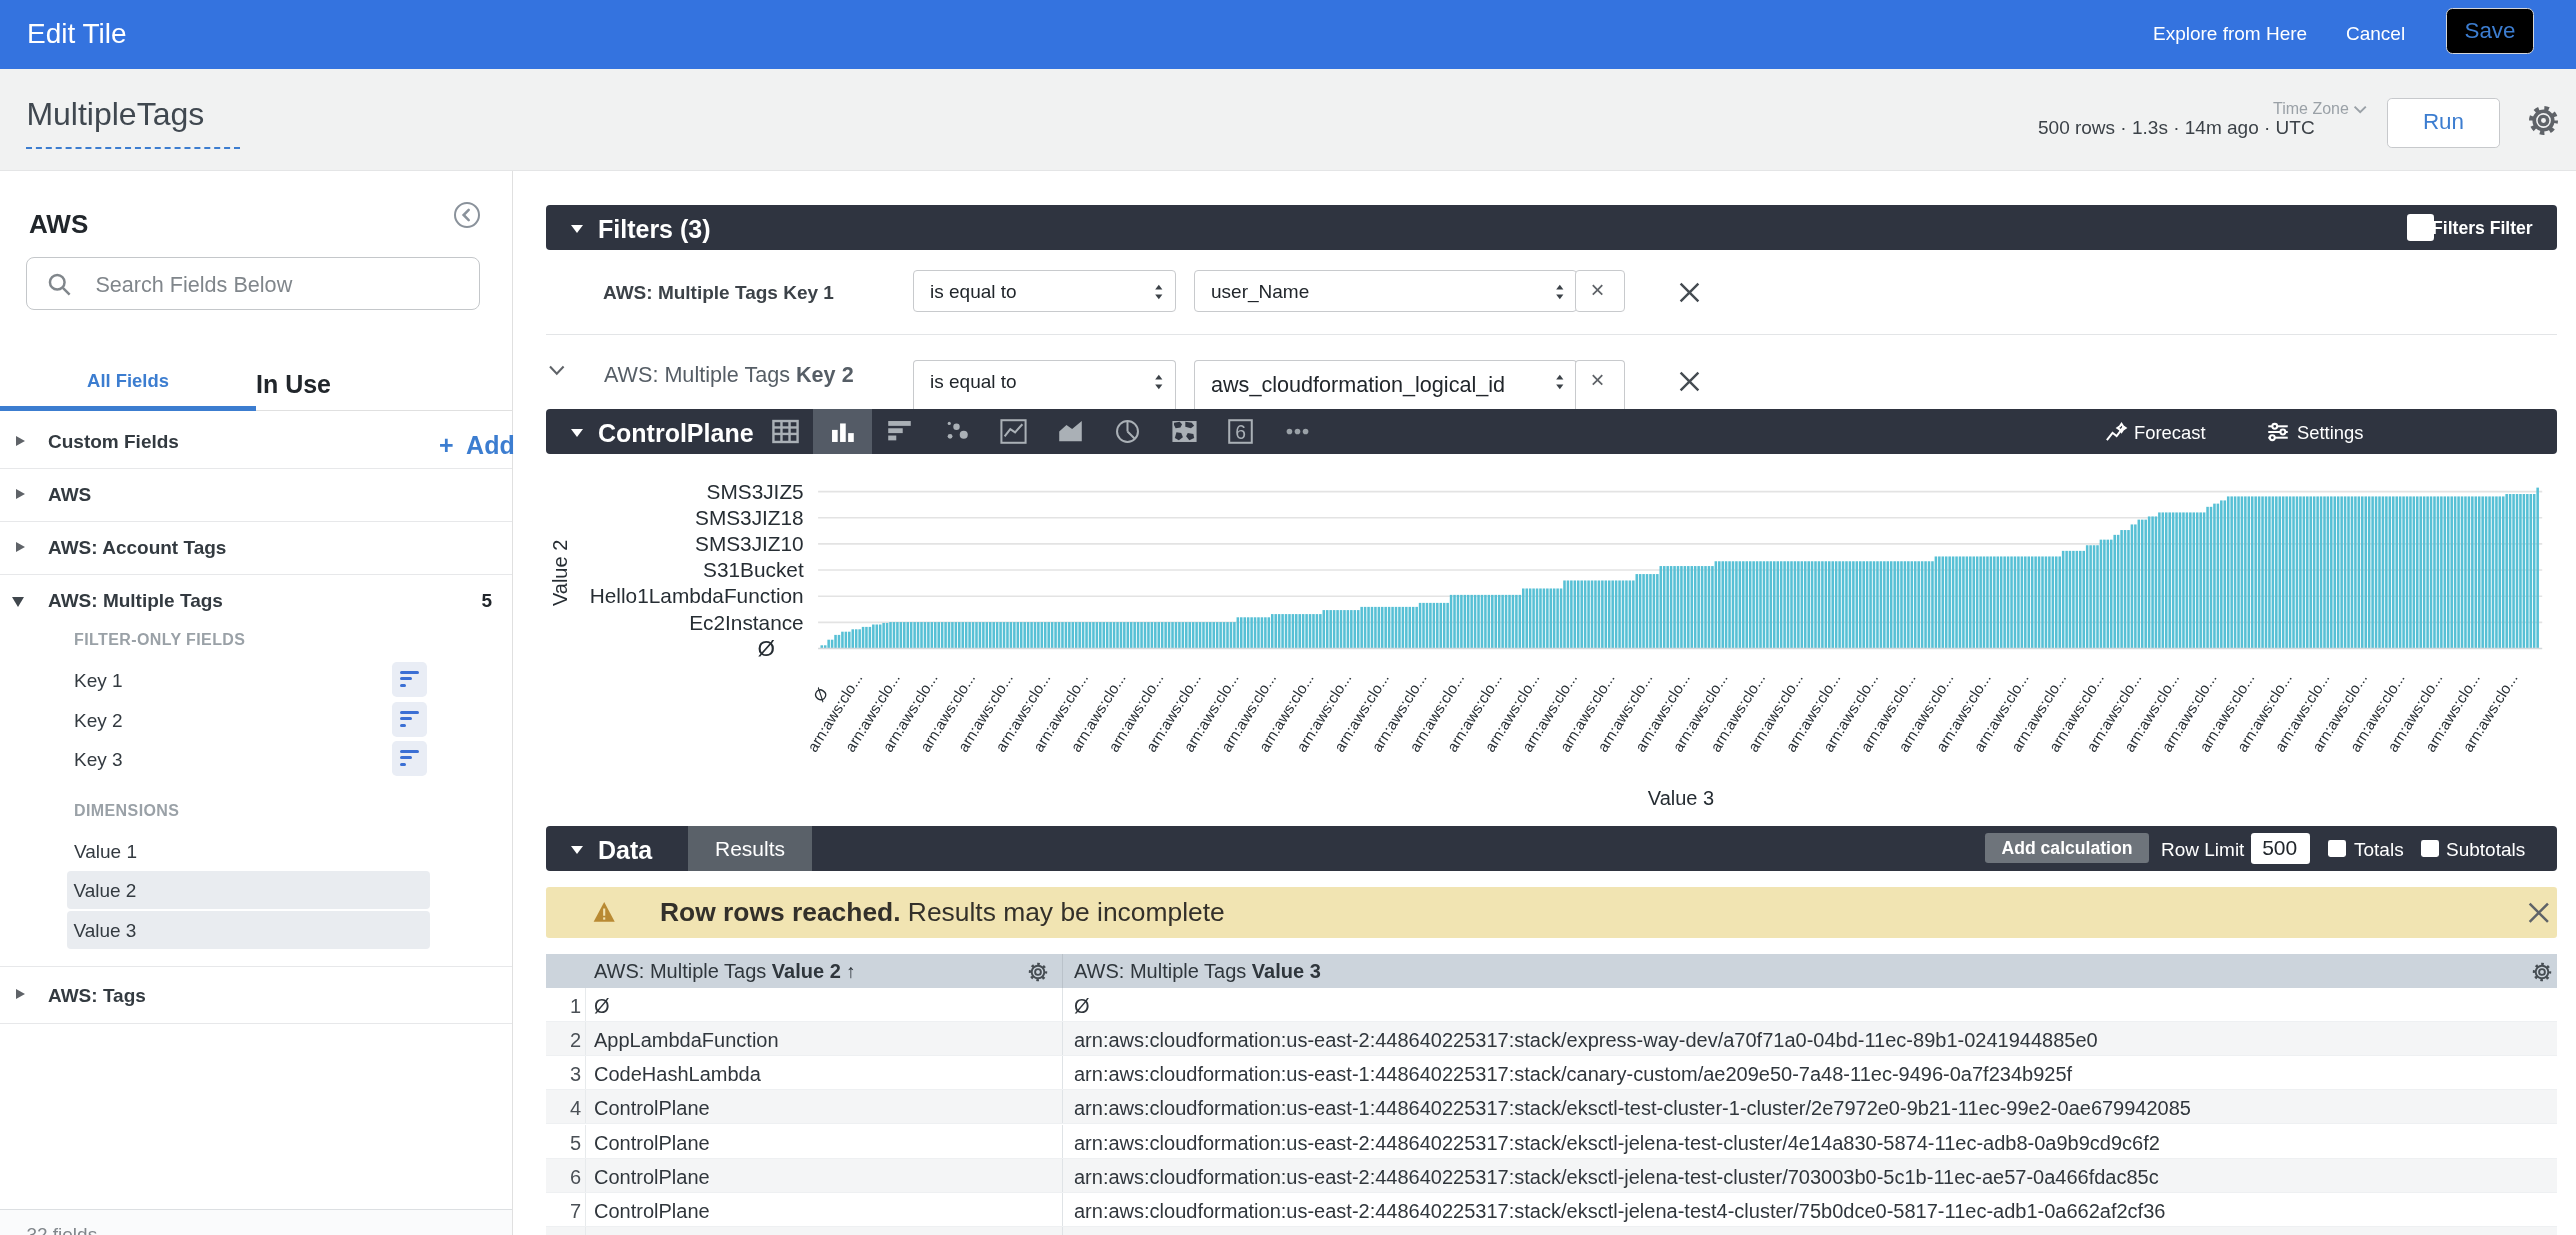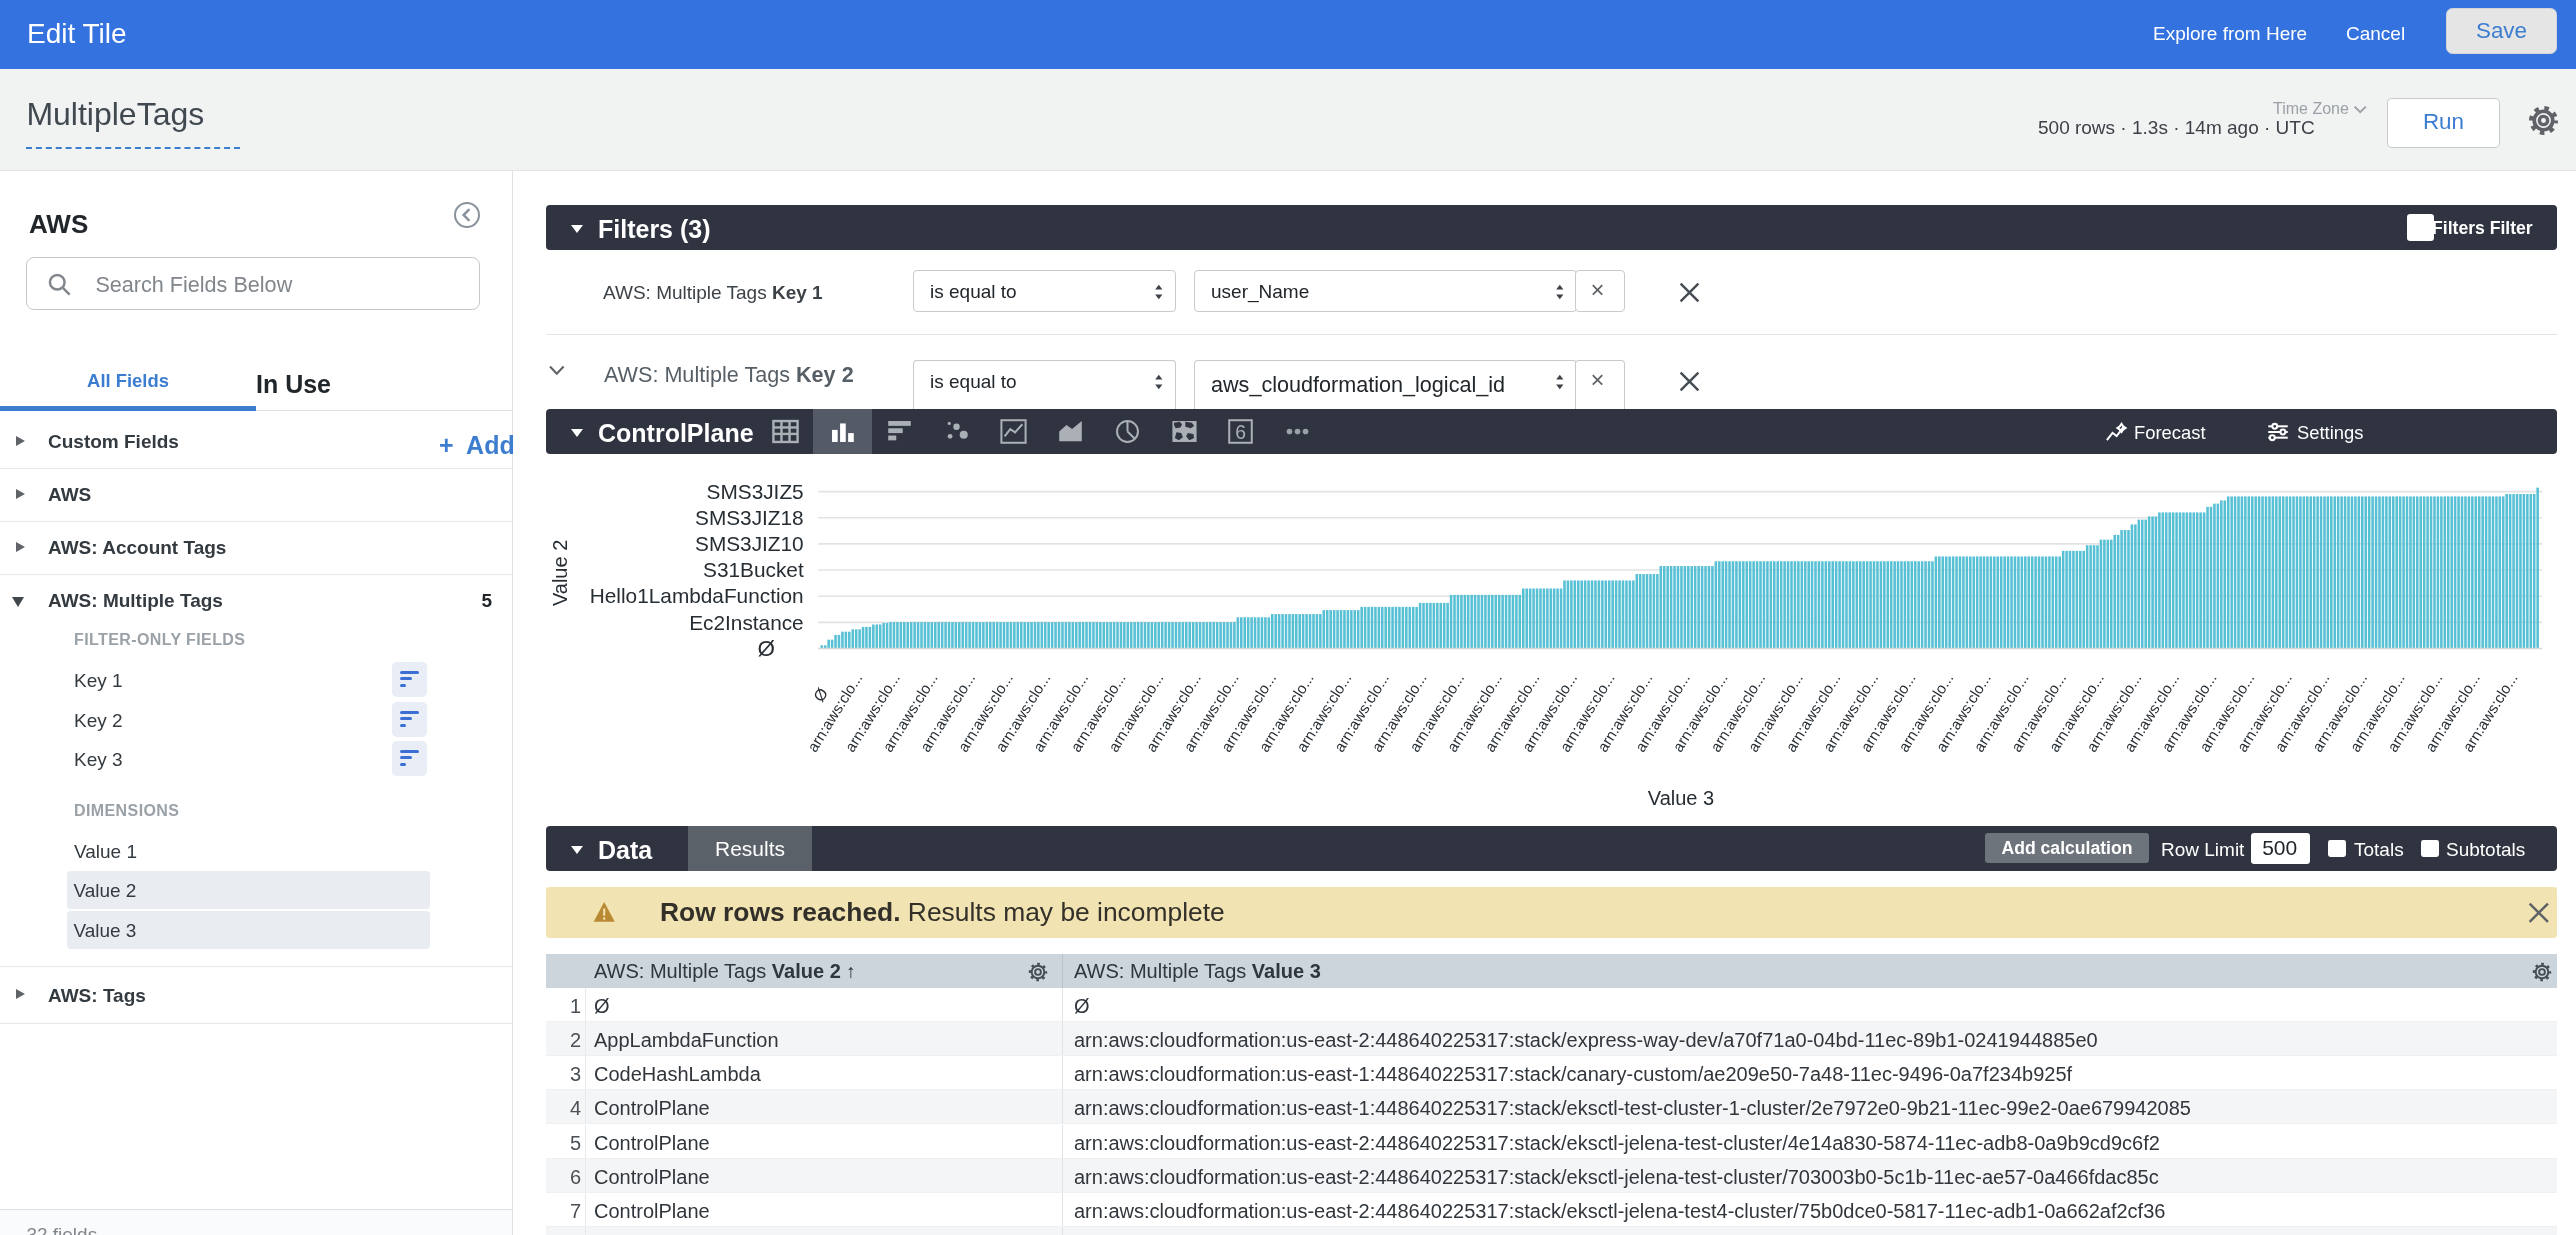--- a/index.html
+++ b/index.html
@@ -3,21 +3,21 @@
 * { margin:0; padding:0; box-sizing:border-box; }
 html,body { width:2576px; height:1236px; }
 #page { position:relative; width:2576px; height:1236px; overflow:hidden; background:#fff;
   font-family:"Liberation Sans", sans-serif; color:#262d33; }
 .abs { position:absolute; }
 div, span { white-space:nowrap; }
 #topbar { position:absolute; left:0; top:0; width:2576px; height:69px; background:#3473df; color:#fff; }
 #topbar .title { position:absolute; left:27px; top:18.4px; font-size:28px; }
 #topbar .explore { position:absolute; left:2153px; top:23px; font-size:19px; }
 #topbar .cancel { position:absolute; left:2346px; top:23px; font-size:19px; }
-#savebtn { position:absolute; left:2446px; top:8px; width:111px; height:46px; background:#e5e5e5;
+#savebtn { position:absolute; left:2446px; top:8px; width:88px; height:46px; background:#000000;
   border:1.6px solid #d3d5d8; border-radius:6.4px; color:#3c7dd0; font-size:22.4px; text-align:center; line-height:43px; }
 #band { position:absolute; left:0; top:69px; width:2576px; height:102px; background:#f1f2f2; border-bottom:1.6px solid #e4e5e6; }
 #qtitle { position:absolute; left:26.4px; top:96px; font-size:32px; color:#404850; }
 #qunder { position:absolute; left:26px; top:147px; width:214px; border-top:2.4px dashed #3c7dd0; }
 #tz { position:absolute; left:2273px; top:100px; font-size:16px; color:#9aa1a7; }
 #stats { position:absolute; left:2038px; top:117px; font-size:19px; color:#3c4248; }
 #runbtn { position:absolute; left:2387px; top:98px; width:113px; height:50px; background:#fff;
   border:1.6px solid #c7c9cc; border-radius:4.8px; color:#3c7dd0; font-size:22.4px; text-align:center; line-height:46px; }
 #hgear { position:absolute; left:2525px; top:102px; width:37px; height:37px; color:#5f6368; }
 .gear { width:100%; height:100%; }
@@ -174,21 +174,21 @@
 <div id="sb-foot">
       <span>32 fields</span>
     </div>
 
 <div class="dbar" style="top:205px;">
   <div class="tri2" style="left:25px;"></div>
   <div class="cap2" style="left:52px;">Filters (3)</div>
   <div class="wcheck" style="left:1861px; top:8.8px; width:27px; height:27px;"></div>
   <div class="cap2" style="left:1886px; font-size:17.6px; top:13px;">Filters Filter</div>
 </div>
-<div class="flabel" style="left:603px; top:282px;">AWS: Multiple Tags <b>Key 1</b></div>
+<div class="flabel" style="left:603px; top:282px;font-weight:bold;">AWS: Multiple Tags <b>Key 1</b></div>
 <div class="selbox" style="left:913px; top:270px; width:263px;">
       <span class="tx">is equal to</span>
       <svg class="ud" viewBox="0 0 12 20">
         <g fill="#3c4248">
           <path d="M6 1 L10.5 7 L1.5 7 Z"></path>
           <path d="M6 19 L10.5 13 L1.5 13 Z"></path>
         </g>
       </svg>
     </div>
 <div class="selbox" style="left:1194px; top:270px; width:383px;">

